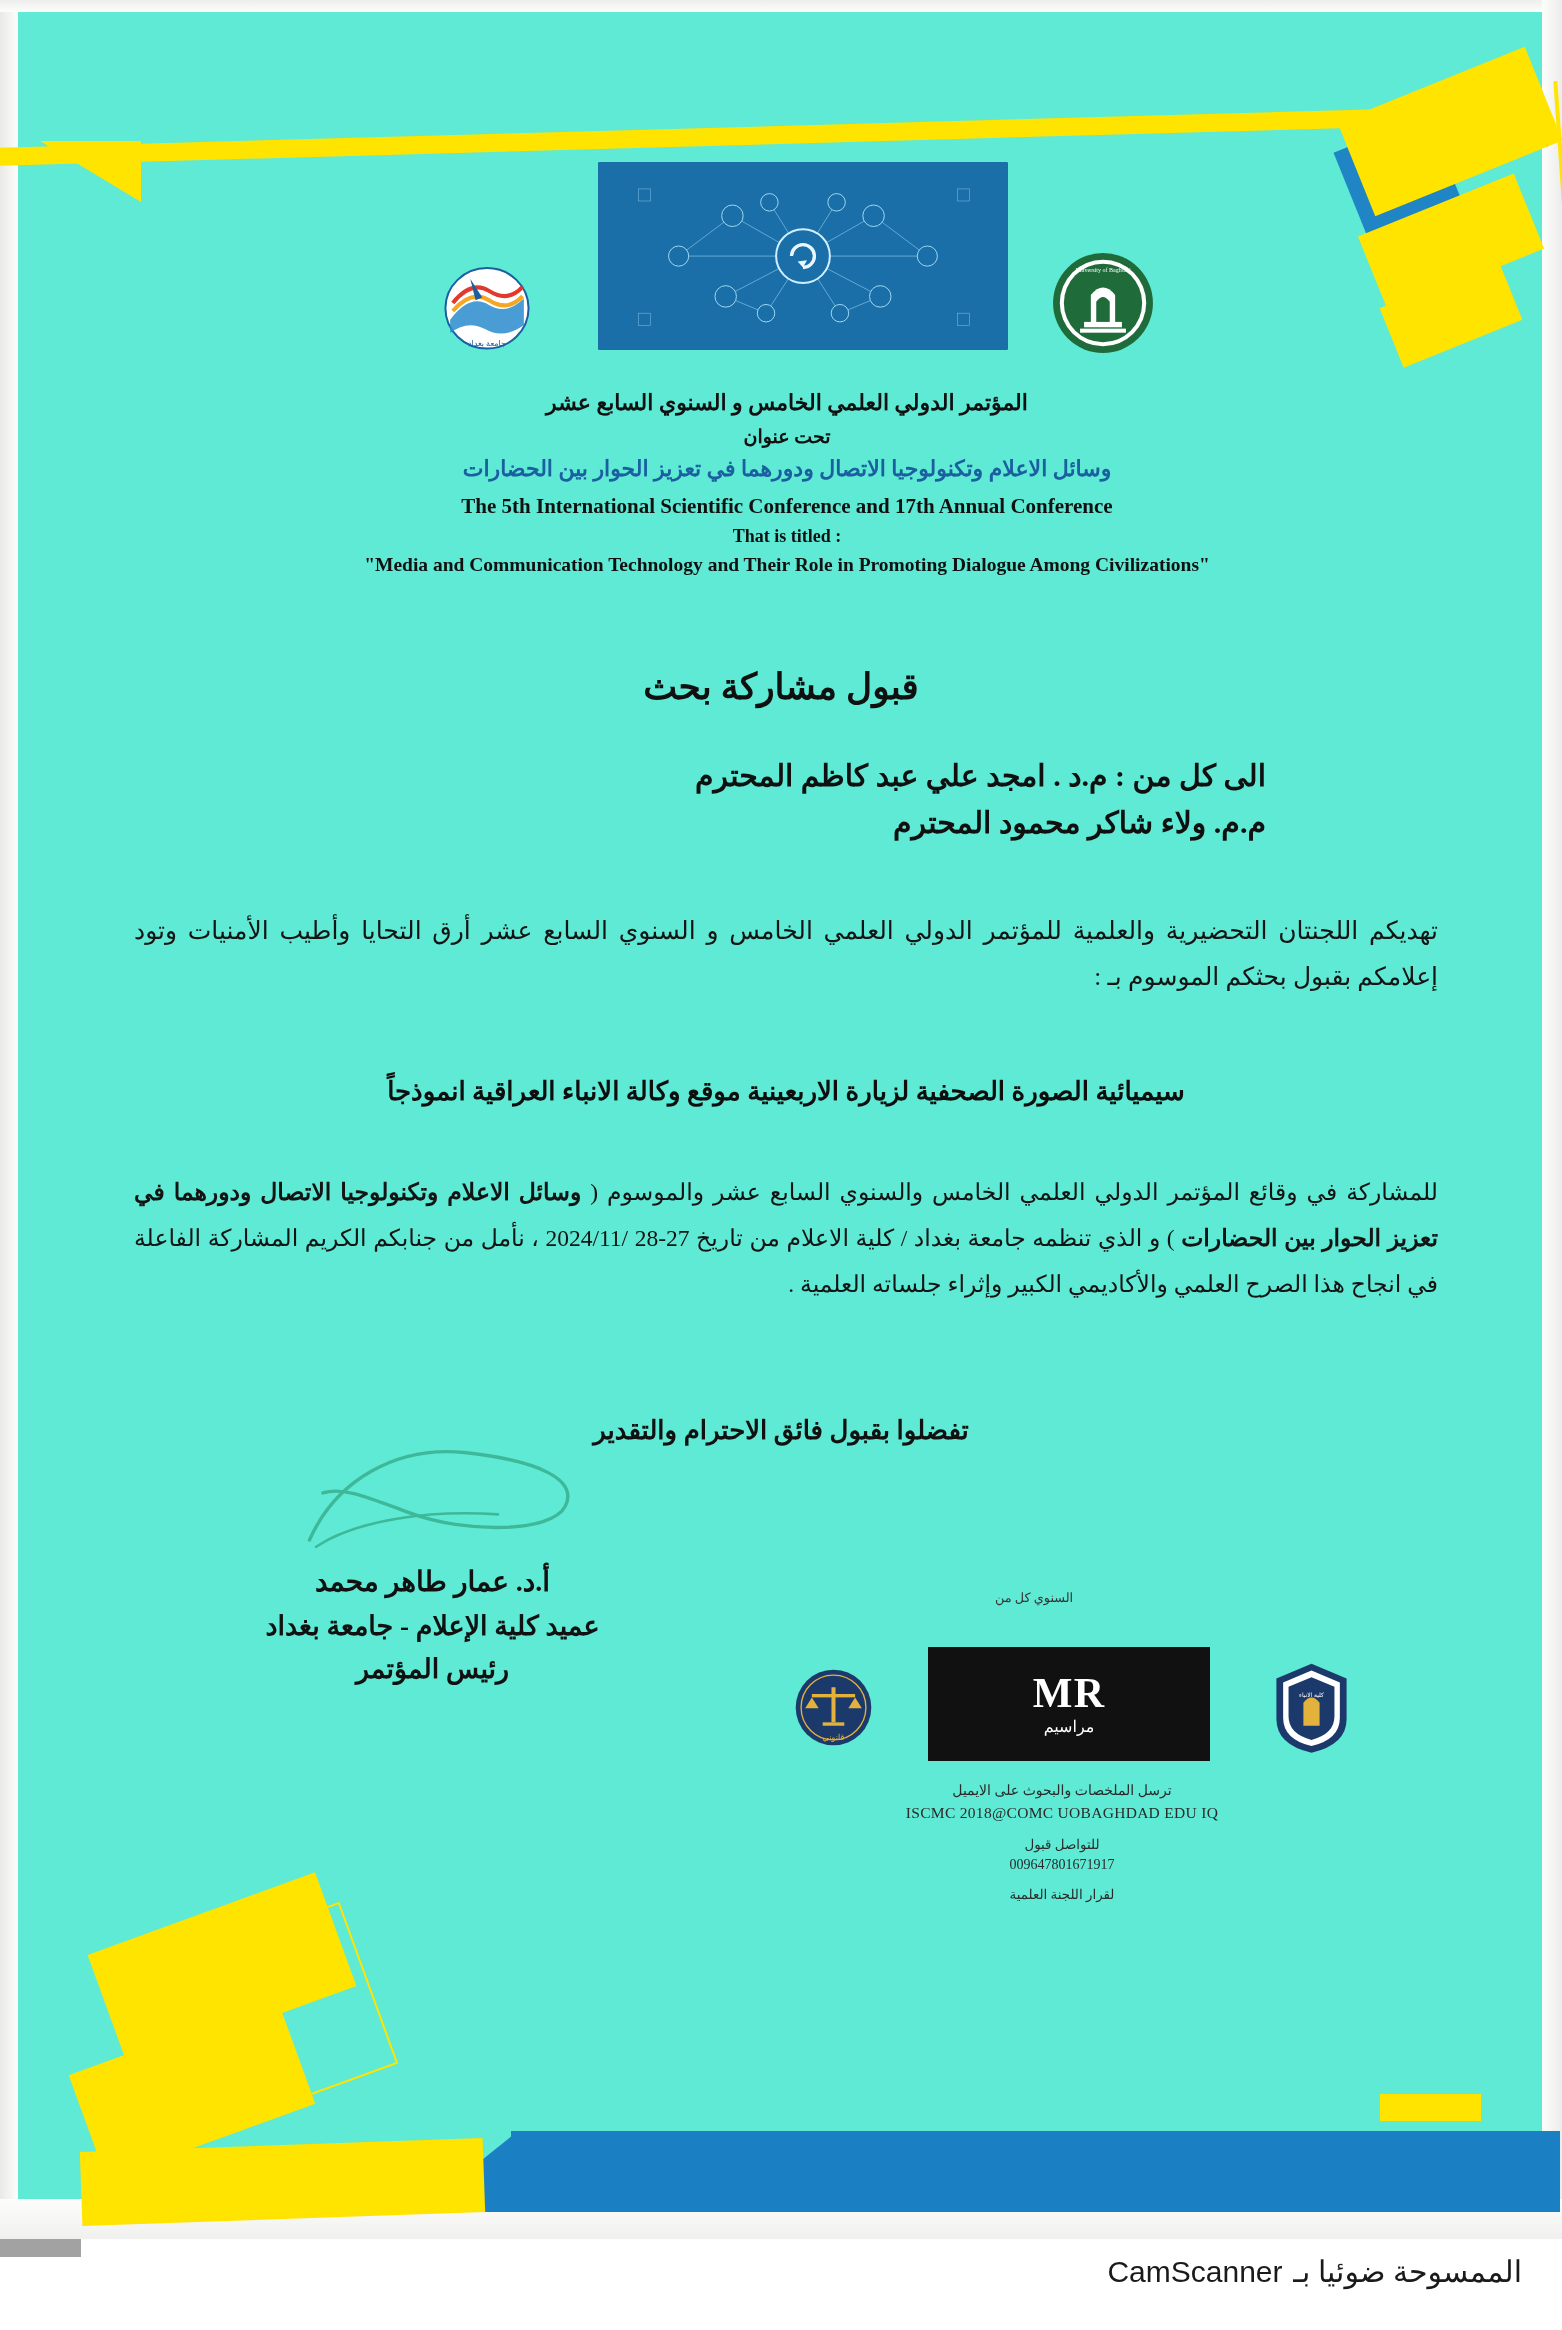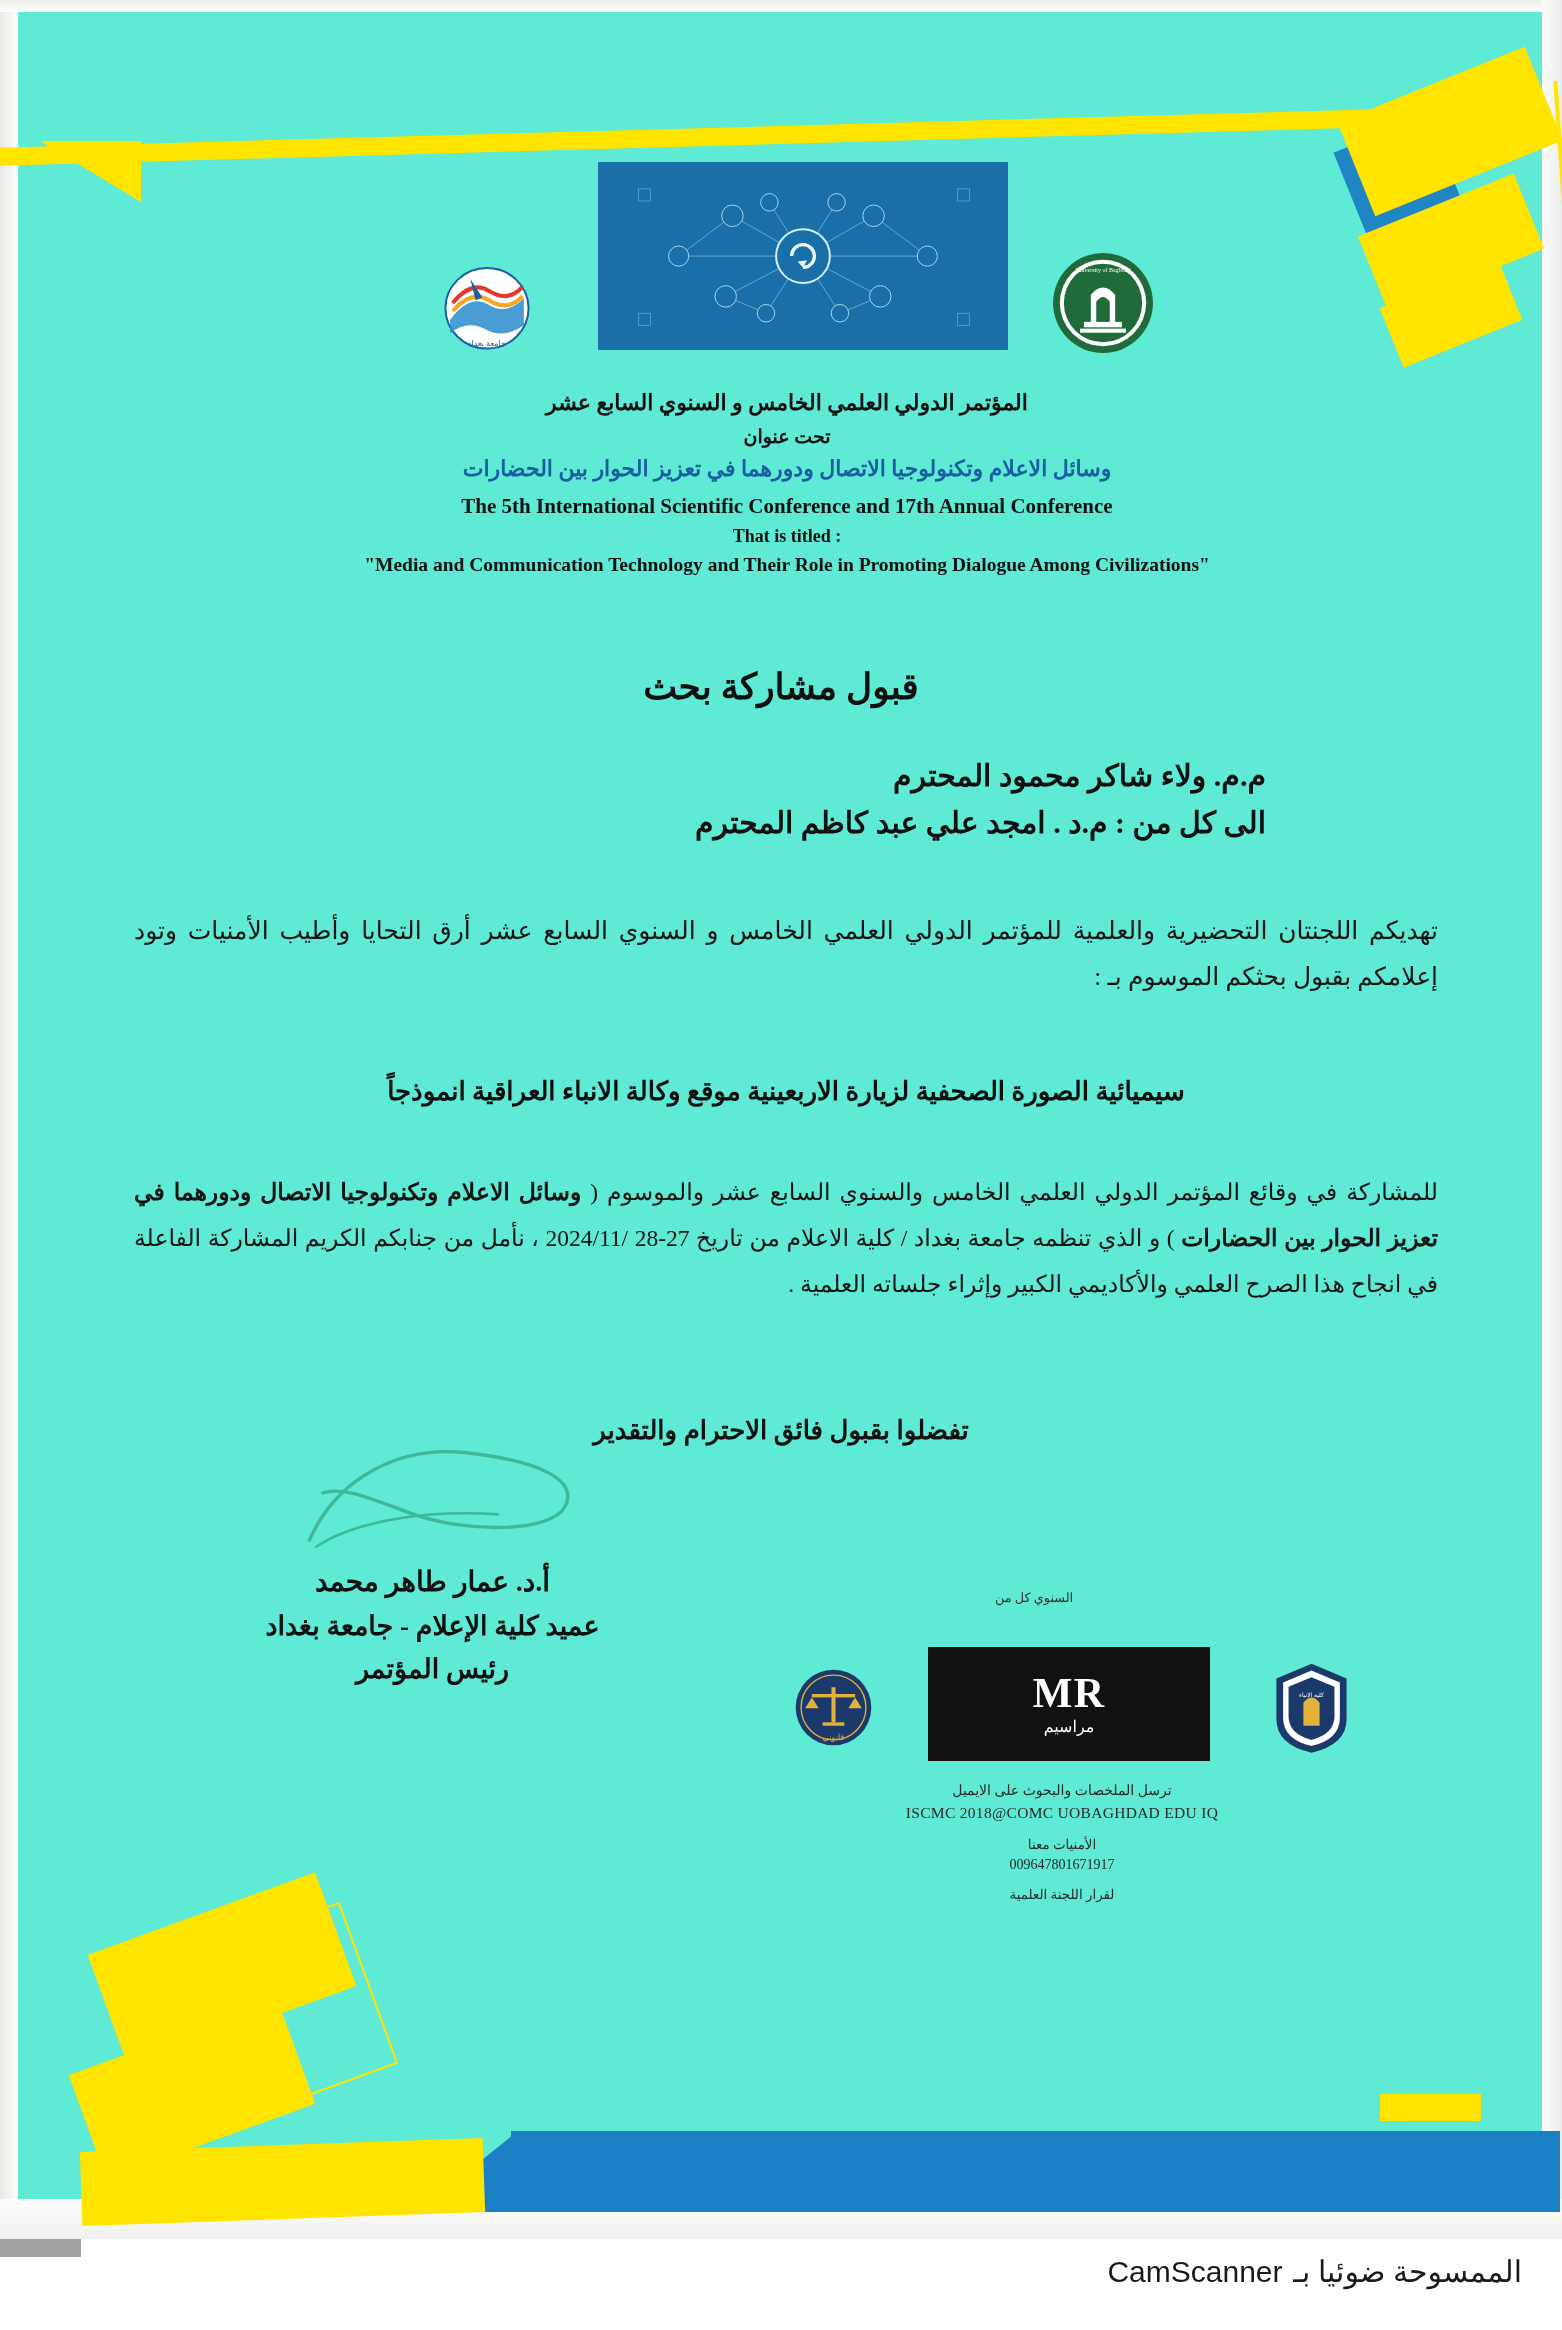--- a/index.html
+++ b/index.html
@@ -430,22 +430,22 @@
     <div class="t-ar-2">تحت عنوان</div>
     <div class="t-ar-3">وسائل الاعلام وتكنولوجيا الاتصال ودورهما في تعزيز الحوار بين الحضارات</div>
     <div class="t-en-1">The 5th International Scientific Conference and 17th Annual Conference</div>
     <div class="t-en-2">That is titled :</div>
     <div class="t-en-3">"Media and Communication Technology and Their Role in Promoting Dialogue Among Civilizations"</div>
   </div>
 
   <div class="doc-title">قبول مشاركة بحث</div>
 
   <div class="addressee">
+    <div>الى كل من : م.د . امجد علي عبد كاظم المحترم</div>
     <div>م.م. ولاء شاكر محمود المحترم</div>
-    <div>الى كل من : م.د . امجد علي عبد كاظم المحترم</div>
   </div>
 
   <div class="para para-1">تهديكم  اللجنتان التحضيرية والعلمية للمؤتمر الدولي العلمي الخامس و السنوي السابع عشر أرق التحايا وأطيب الأمنيات وتود إعلامكم بقبول بحثكم الموسوم بـ :</div>
 
   <div class="research-title">سيميائية الصورة الصحفية لزيارة الاربعينية موقع وكالة الانباء العراقية انموذجاً</div>
 
   <div class="para para-2">
     <span>للمشاركة في  وقائع المؤتمر  الدولي العلمي الخامس والسنوي السابع عشر والموسوم ( </span><b>وسائل الاعلام وتكنولوجيا الاتصال ودورهما في تعزيز الحوار بين الحضارات</b><span> )  و الذي تنظمه جامعة بغداد / كلية الاعلام من تاريخ 27-28 /2024/11 ، نأمل من جنابكم الكريم المشاركة الفاعلة في انجاح هذا الصرح العلمي والأكاديمي الكبير وإثراء جلساته العلمية .</span>
   </div>
 
@@ -490,21 +490,21 @@
         <path d="M60 24 L94 38 L94 82 Q94 108 60 117 Q26 108 26 82 L26 38 Z" fill="#1b3a6b"></path>
         <path d="M48 96 l0 -34 q12 -16 24 0 l0 34 z" fill="#e3b23c"></path>
         <text x="60" y="54" font-family="Liberation Serif, serif" font-size="9" fill="#ffffff" text-anchor="middle">كلية الانباء</text>
       </svg>
     </div>
   </div>
 
   <div class="contact-block">
     <div class="c-line-1">ترسل الملخصات والبحوث على الايميل</div>
     <div class="c-email">ISCMC 2018@COMC UOBAGHDAD EDU IQ</div>
-    <div class="c-line-2">الأمنيات معنا</div>
+    <div class="c-line-2">للتواصل قبول</div>
     <div class="c-phone">009647801671917</div>
     <div class="c-note2">لقرار اللجنة العلمية</div>
   </div>
 
 </div>
 
 <div class="cam-strip">
   <div class="cam-dark-left"></div>
   <div class="cam-inner">
     <span class="cam-ar">الممسوحة ضوئيا بـ</span>

